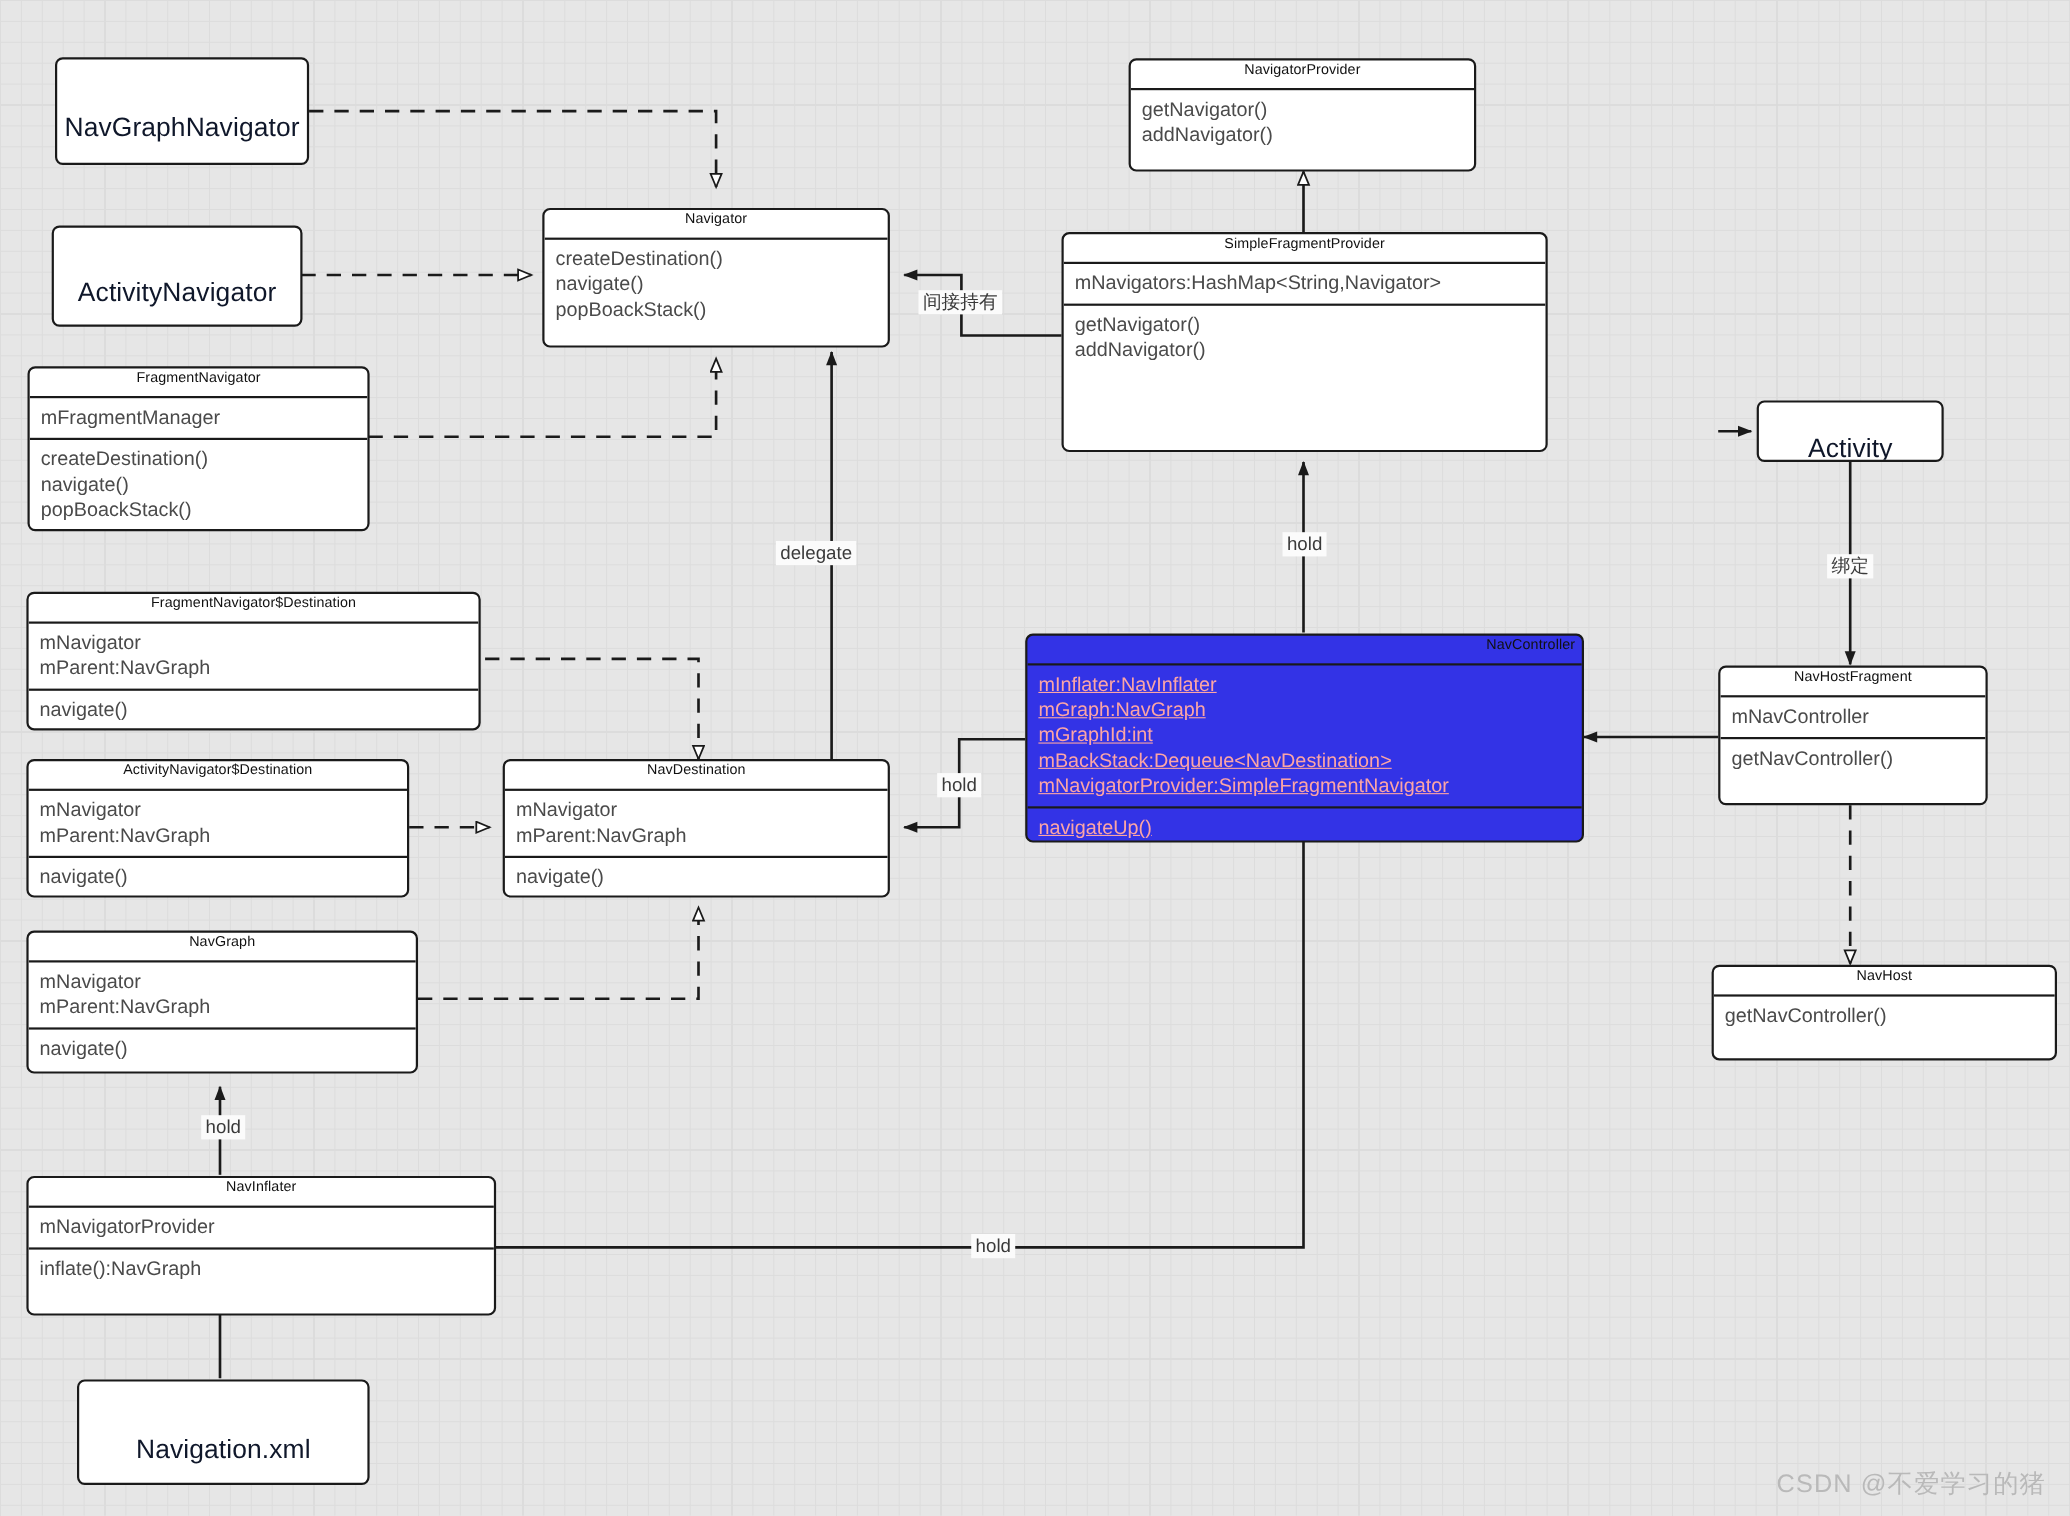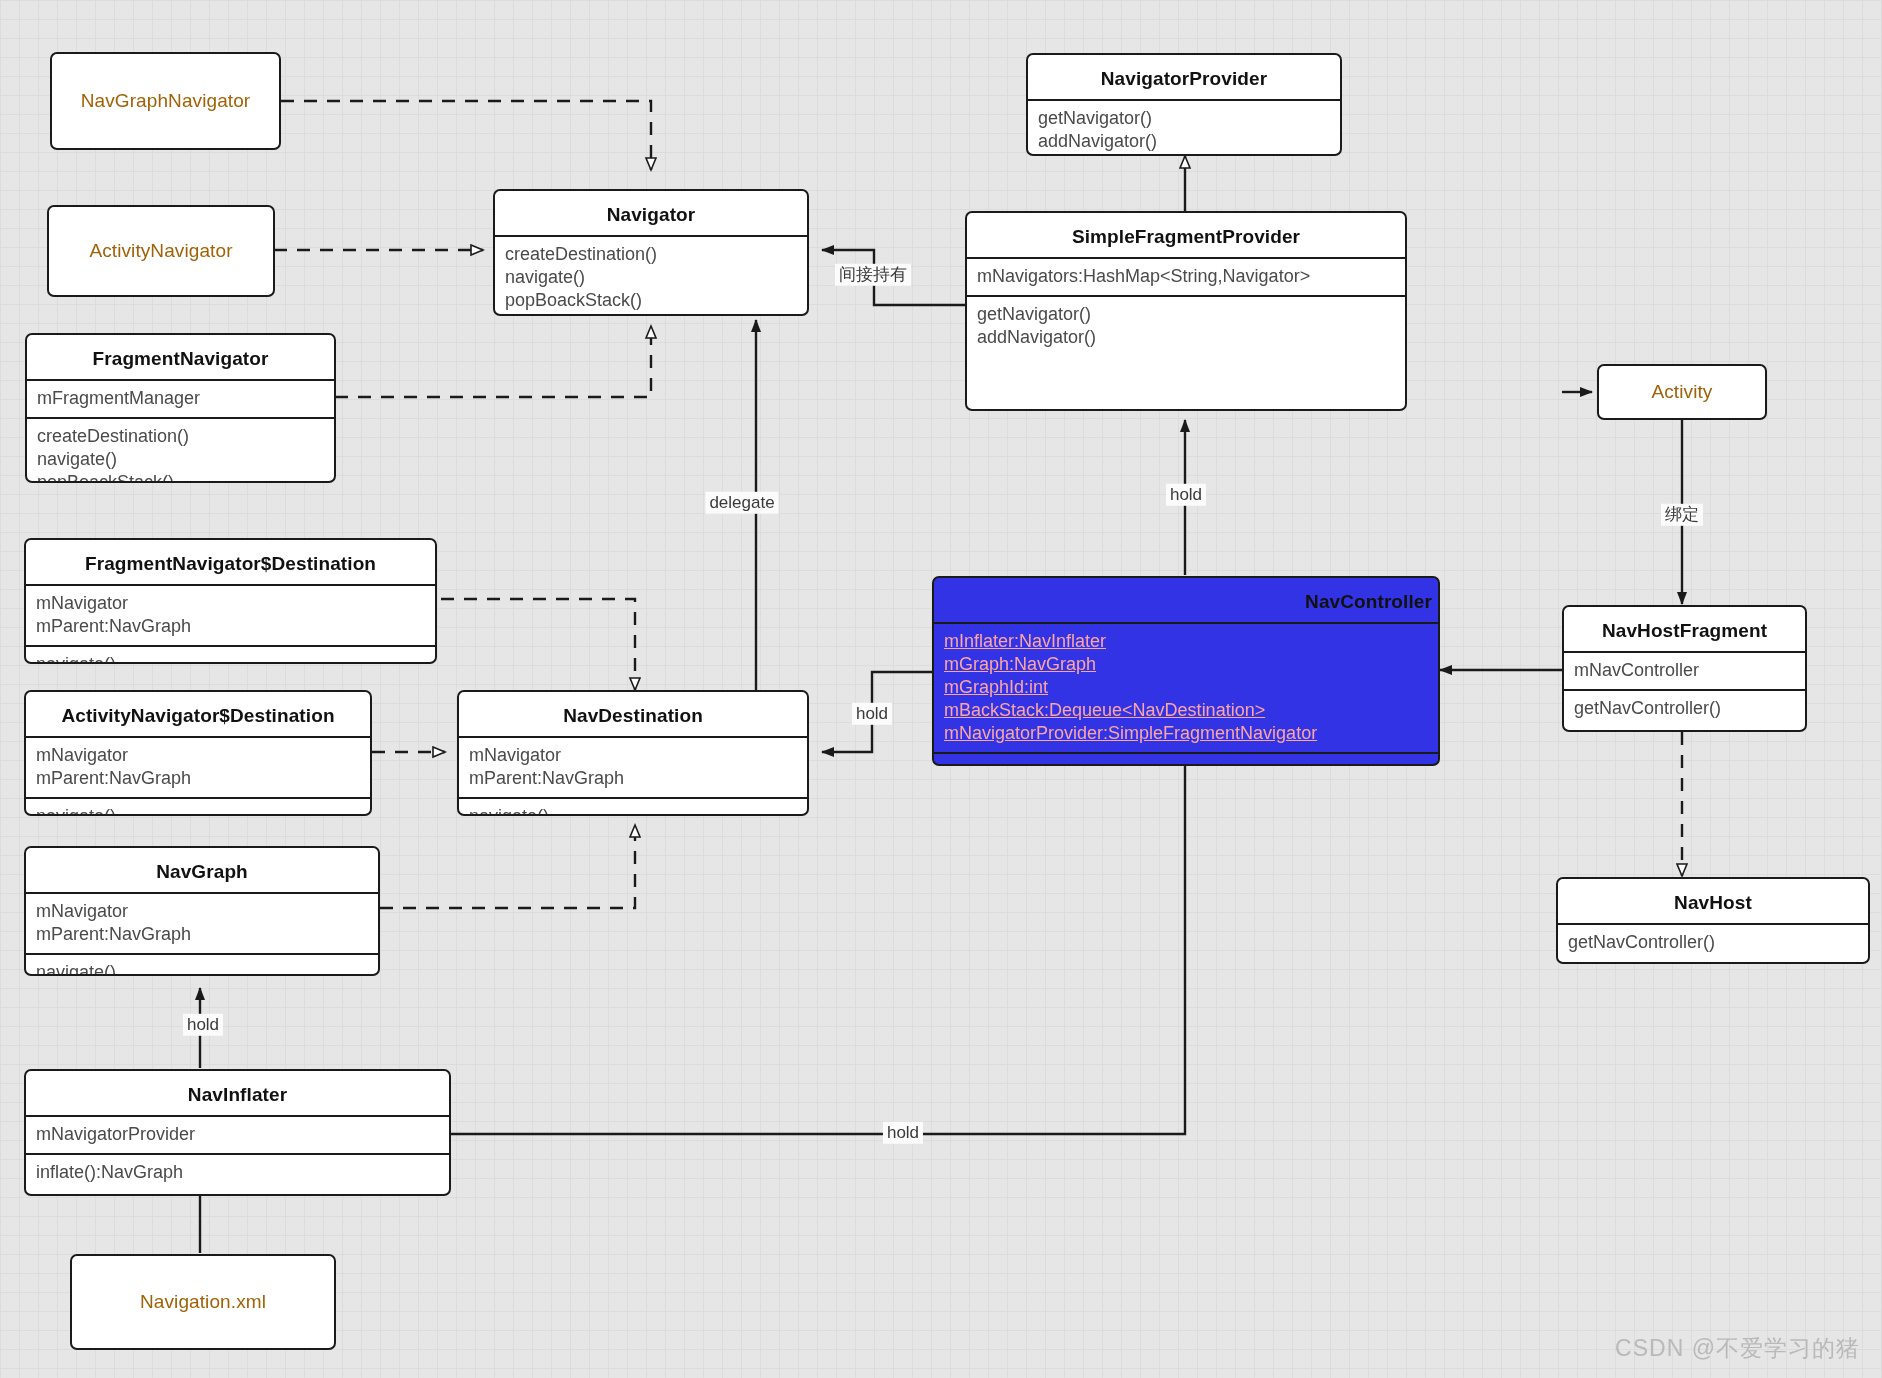--- a/index.html
+++ b/index.html
@@ -33,36 +33,36 @@
     position: absolute;
     box-sizing: border-box;
     background: #ffffff;
     border: 2.2px solid #1a1a1a;
     border-radius: 7px;
     overflow: hidden;
   }
   .node.blue { background: #3333e6; }
   .node-title {
     text-align: center;
-    font-weight: bold;
+    font-weight: normal;
     color: #111111;
-    font-size: 19px;
+    font-size: 13px;
     letter-spacing: .1px;
-    padding: 13px 6px 9px 6px;
+    padding: 1px 6px 9px 6px;
     line-height: 1.15;
   }
   .node.plain .node-title {
     font-weight: normal;
-    color: #a16207;
-    font-size: 19px;
+    color: #0f172a;
+    font-size: 24px;
     display: flex;
     align-items: center;
     justify-content: center;
     height: 100%;
-    padding: 0;
+    padding: 16px;
   }
   .sep {
     border-top: 2.2px solid #1a1a1a;
   }
   .compartment {
     padding: 6px 10px 7px 10px;
     font-size: 18px;
     color: #4a4a4a;
     line-height: 1.28;
     white-space: pre-line;

